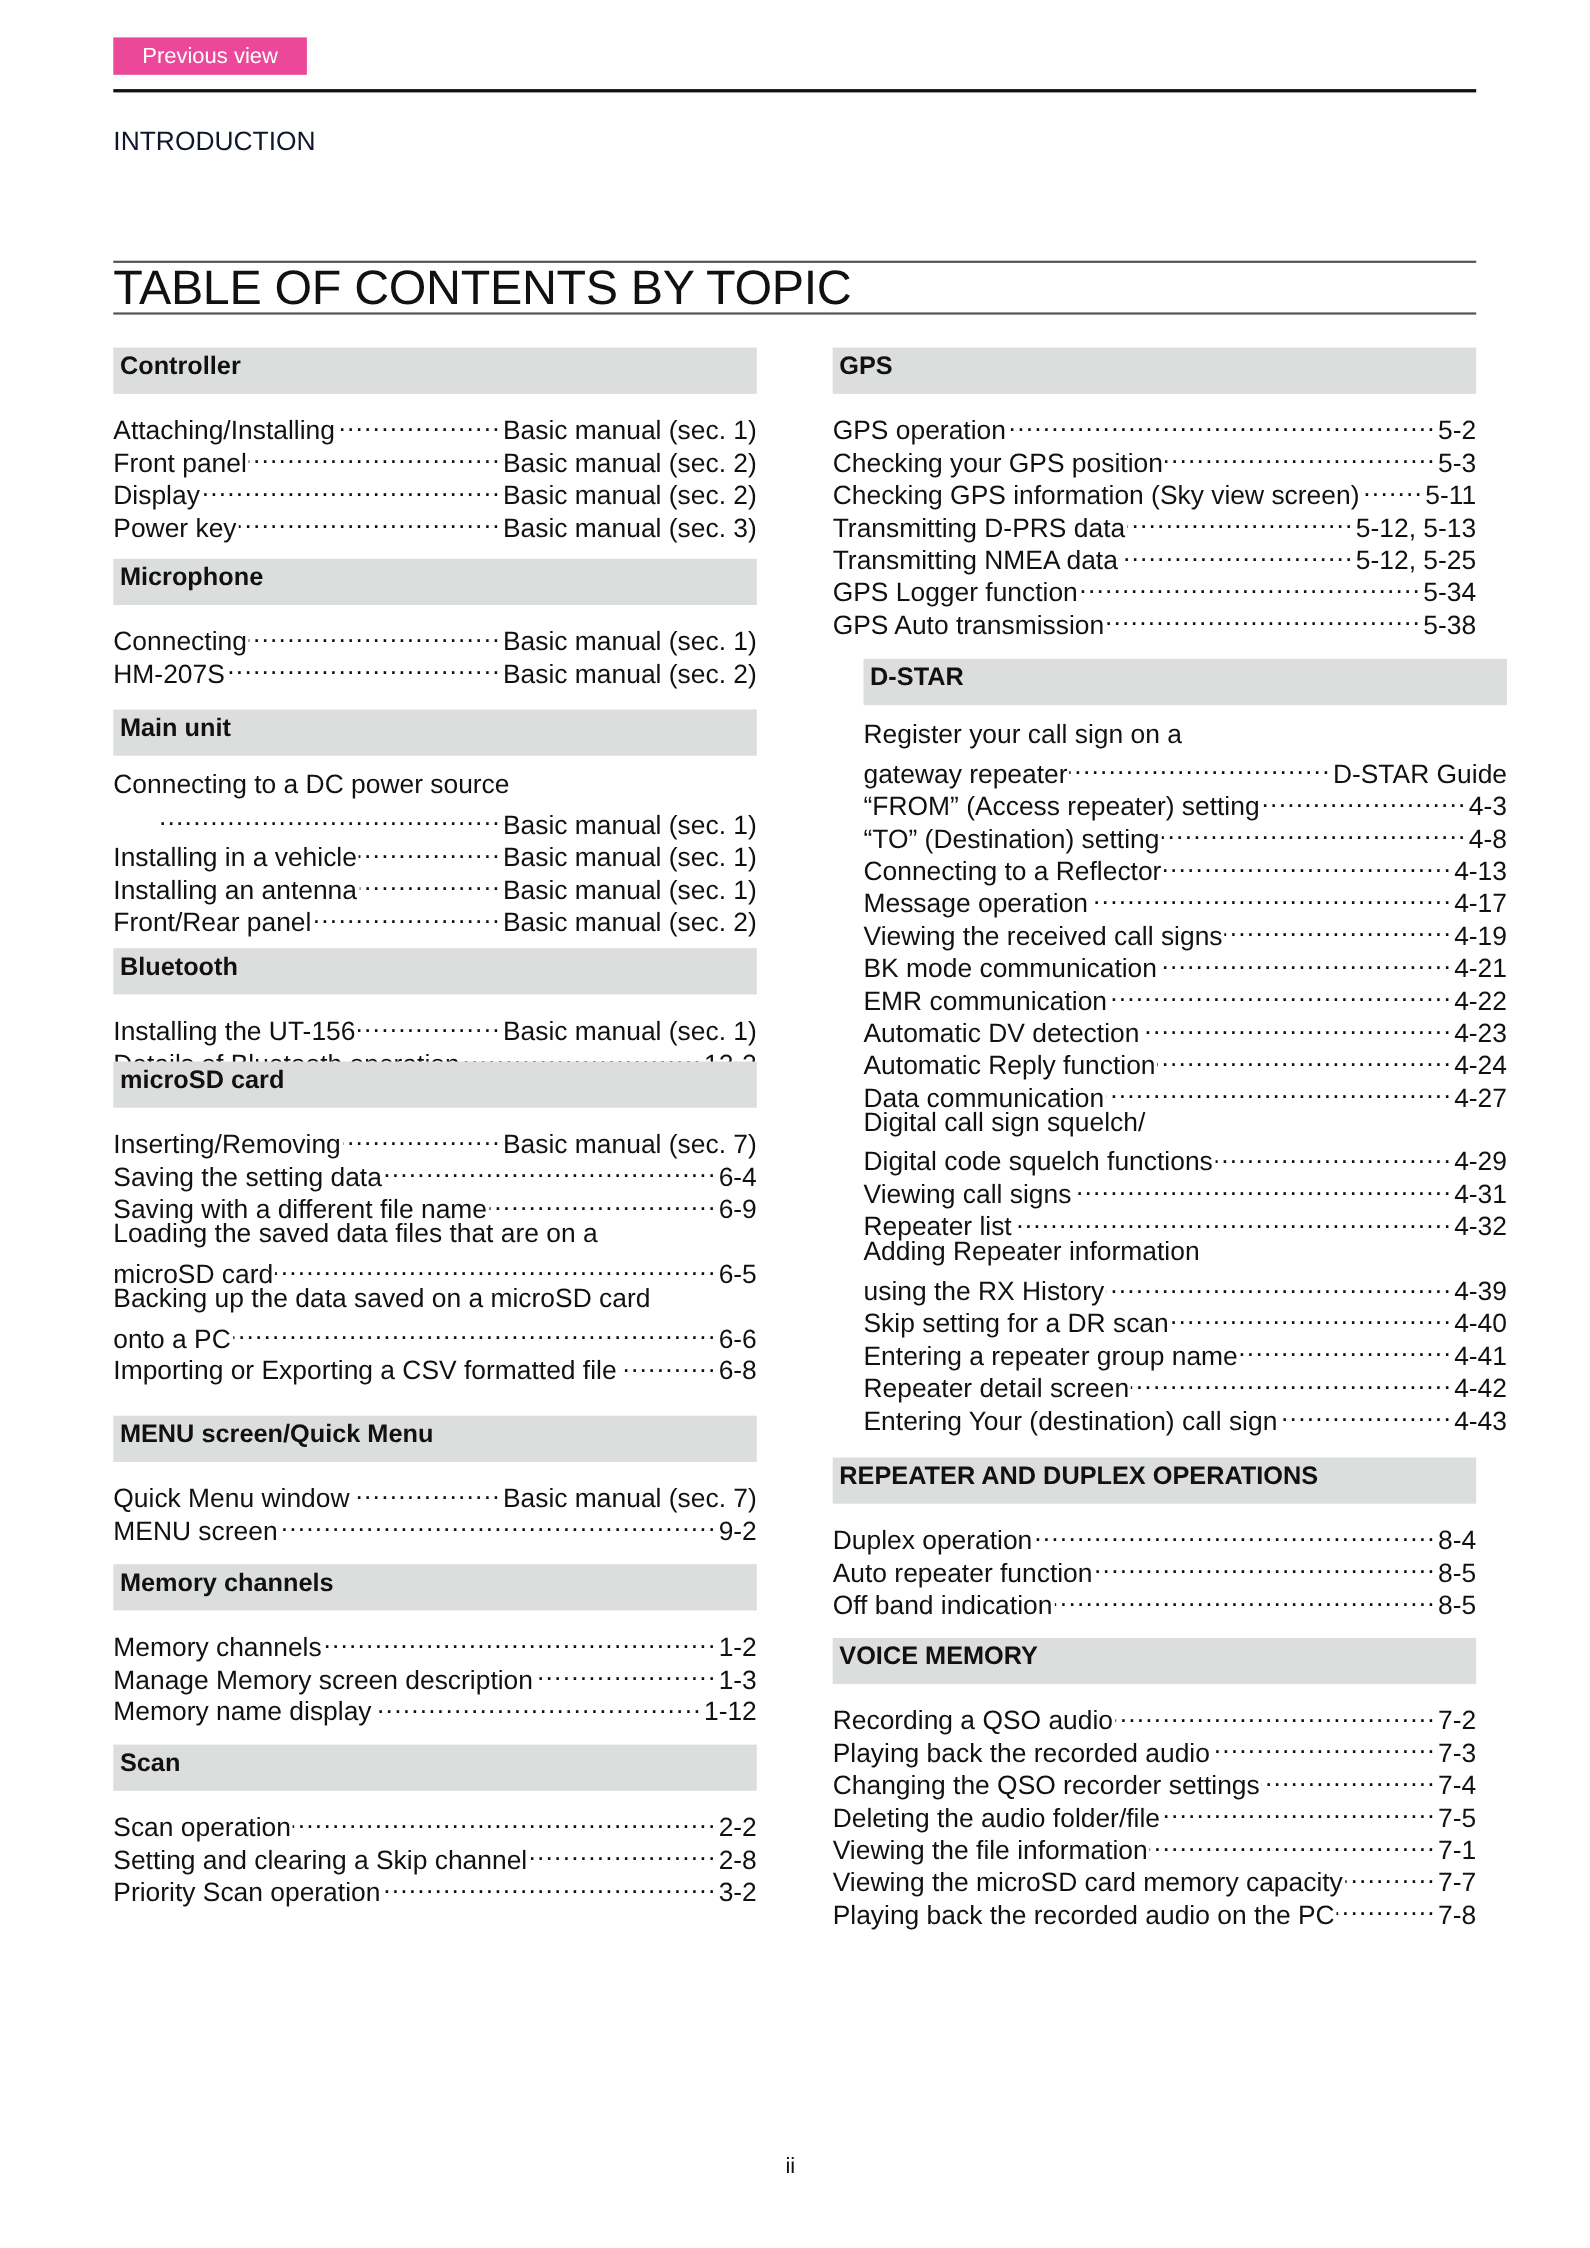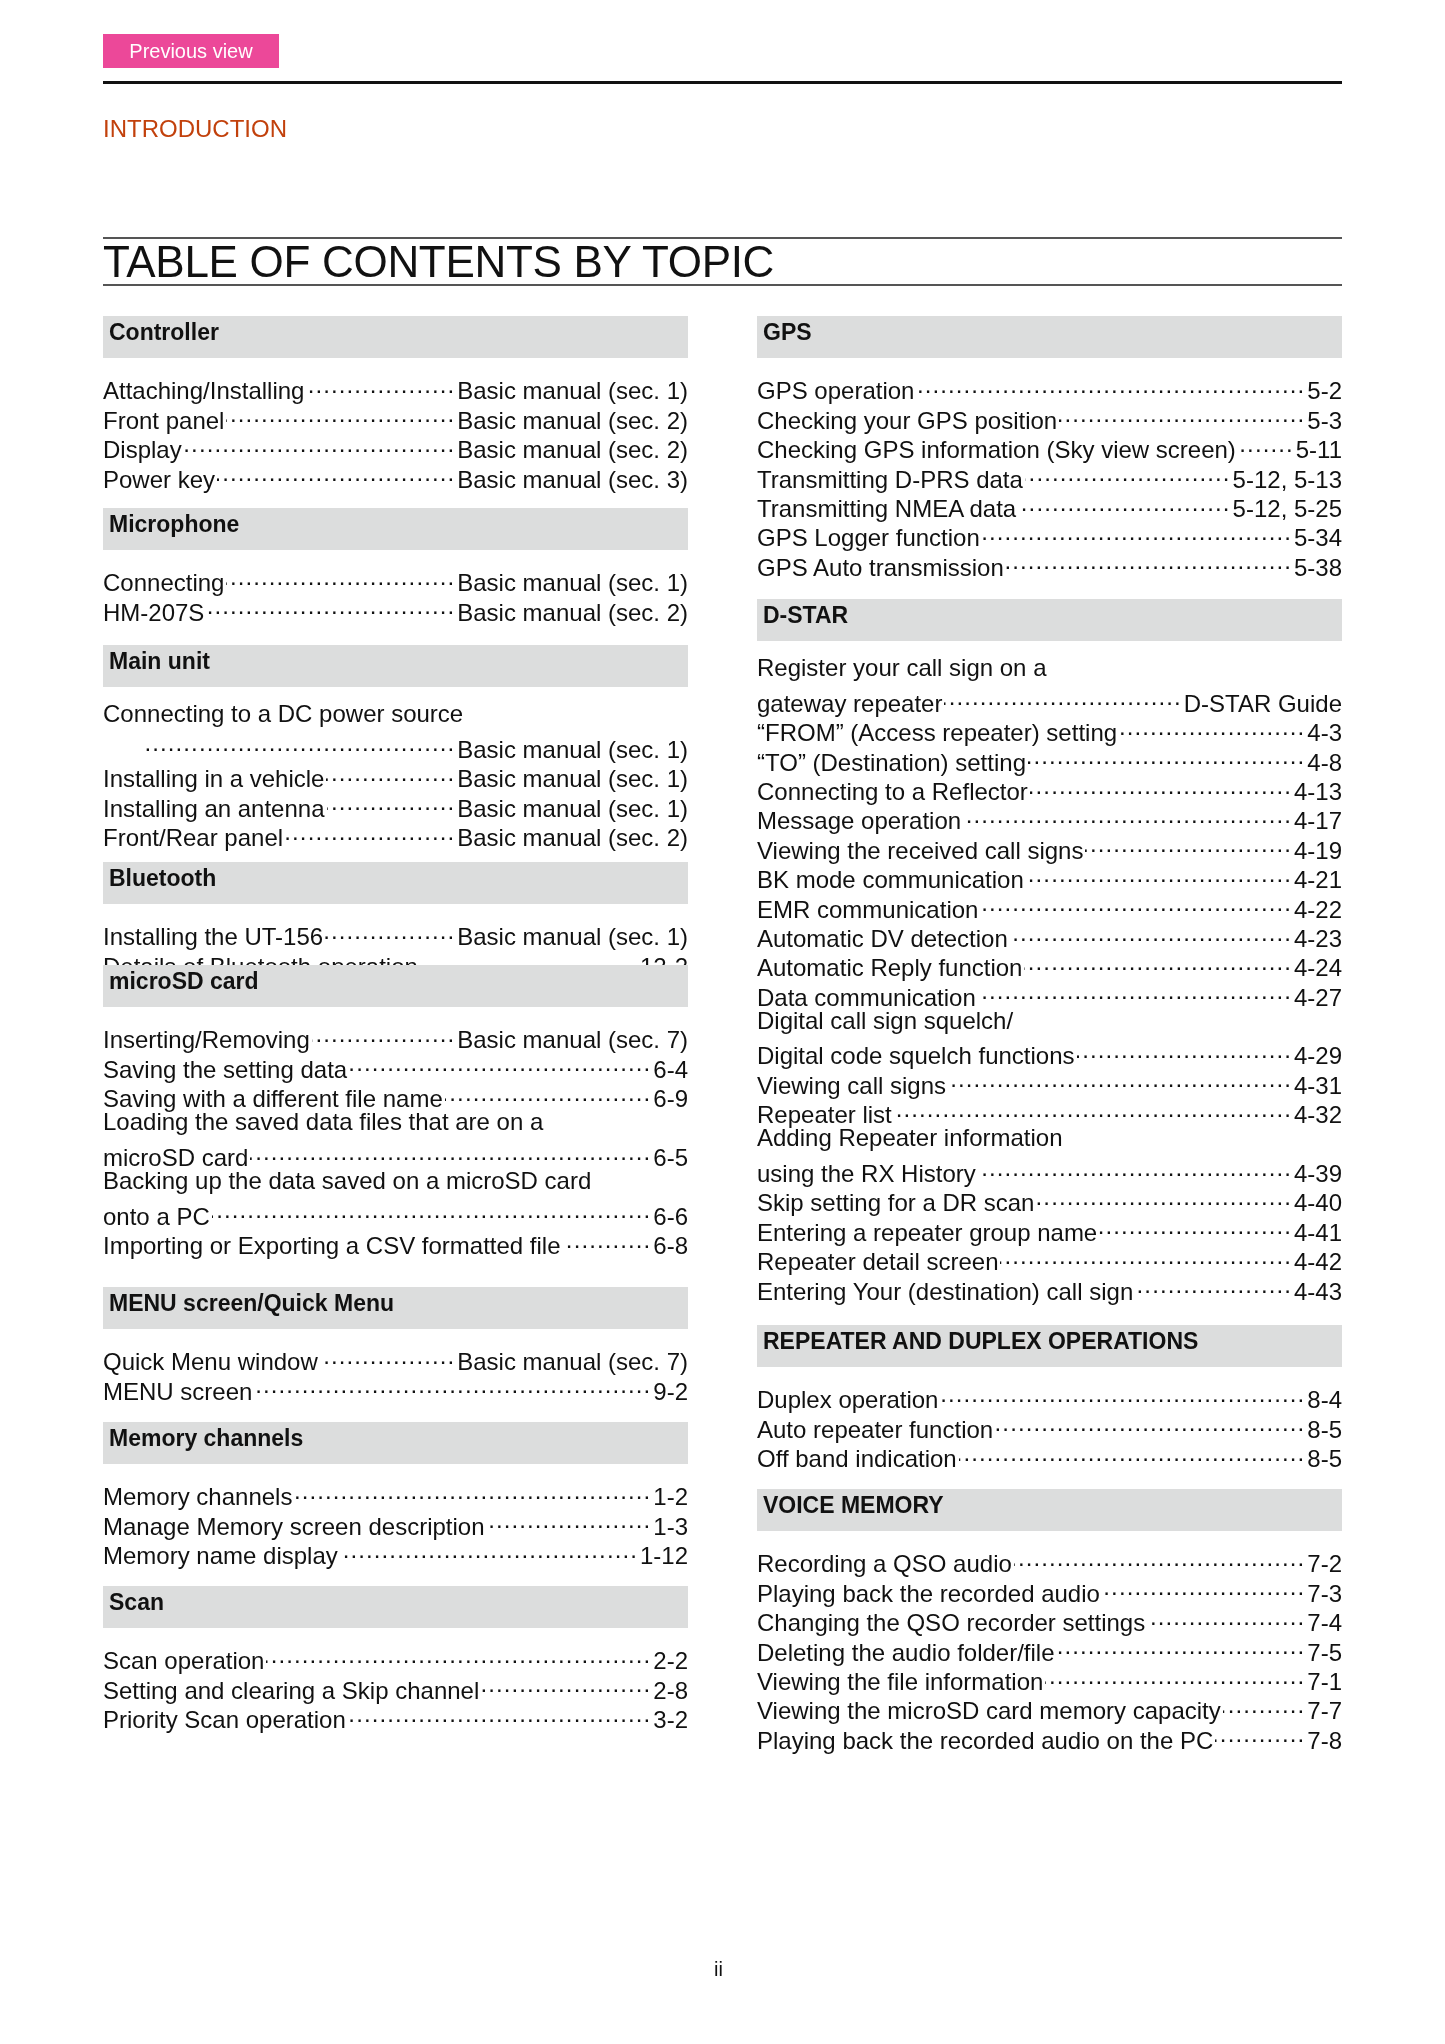--- a/index.html
+++ b/index.html
@@ -2,21 +2,21 @@
 <html><head>
 <meta charset="utf-8">
 <style>
   html, body { margin: 0; padding: 0; background: #ffffff; }
   body { width: 1445px; height: 2044px; position: relative; overflow: hidden;
          font-family: "Liberation Sans", sans-serif; color: #111; }
   .prev-btn { position: absolute; left: 103px; top: 34px; width: 176px; height: 34px;
               background: #ec4899; color: #fff; font-size: 20px; line-height: 34px;
               text-align: center; cursor: pointer; }
   .rule-top { position: absolute; left: 103px; top: 81px; width: 1239px; height: 3px; background: #111; }
-  .chapter { position: absolute; left: 103px; top: 114px; font-size: 24px; line-height: 30px; color: #c2410c; }
+  .chapter { position: absolute; left: 103px; top: 114px; font-size: 24px; line-height: 30px; color: #0f172a; }
   .title-rule { position: absolute; left: 103px; width: 1239px; height: 2px; background: #555; }
   .title { position: absolute; left: 103px; top: 240px; font-size: 44px; line-height: 44px; color: #111; letter-spacing: -0.3px; }
   .section { position: absolute; width: 585px; }
   .col-left { left: 103px; }
   .col-right { left: 757px; }
   .sec-head { height: 42px; background: #dcdddd; font-weight: bold; font-size: 23px;
               line-height: 33px; padding-left: 6px; color: #111; }
   .items { padding-top: 12px; }
   .item { display: flex; align-items: baseline; font-size: 24px; line-height: 29.4px; height: 29.4px;
           white-space: nowrap; color: #111; cursor: pointer; }
@@ -251,21 +251,21 @@
           <span class="dots"></span>
           <span class="pg">5-34</span>
         </div>
         <div class="item">
           <span class="lbl">GPS Auto transmission</span>
           <span class="dots"></span>
           <span class="pg">5-38</span>
         </div>
       </div>
     </div>
-    <div class="section col-right" style="top: 599px;">
+    <div class="section col-right" style="top: 599px; margin-left: 28px;">
       <div class="sec-head">D-STAR</div>
       <div class="items">
         <div class="item head-only">
           <span class="lbl">Register your call sign on a</span>
         </div>
         <div class="item">
           <span class="lbl">gateway repeater</span>
           <span class="dots"></span>
           <span class="pg">D-STAR Guide</span>
         </div>

